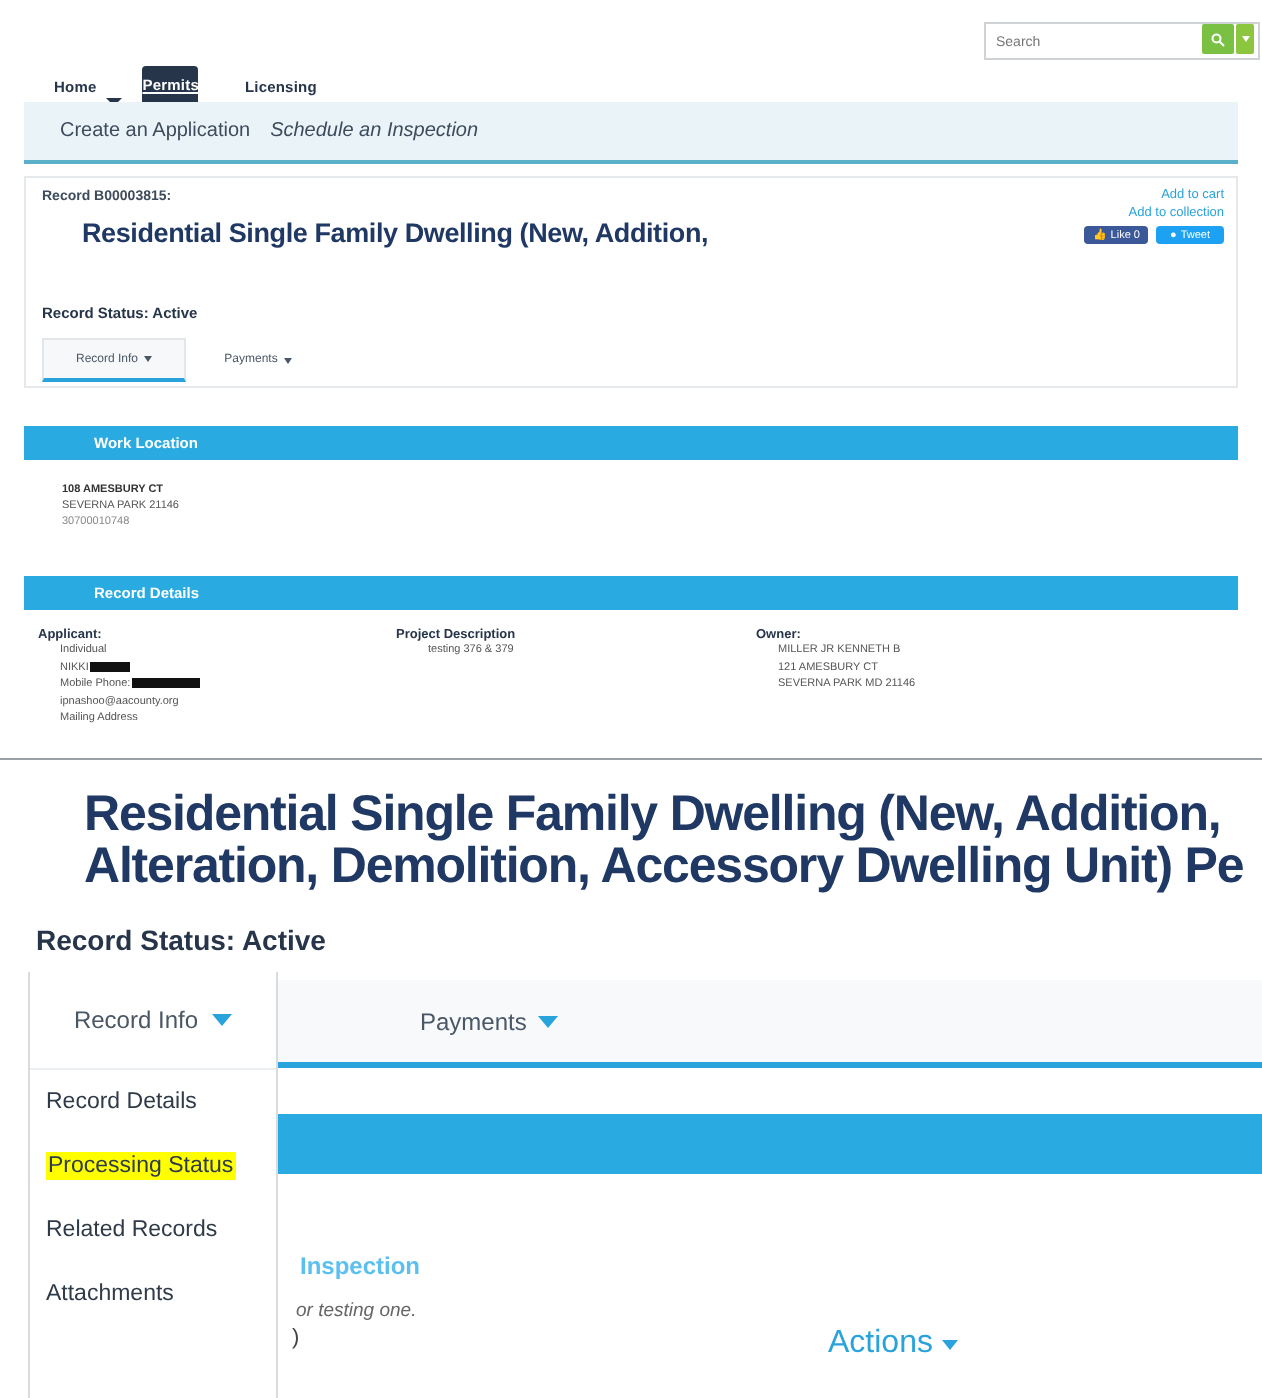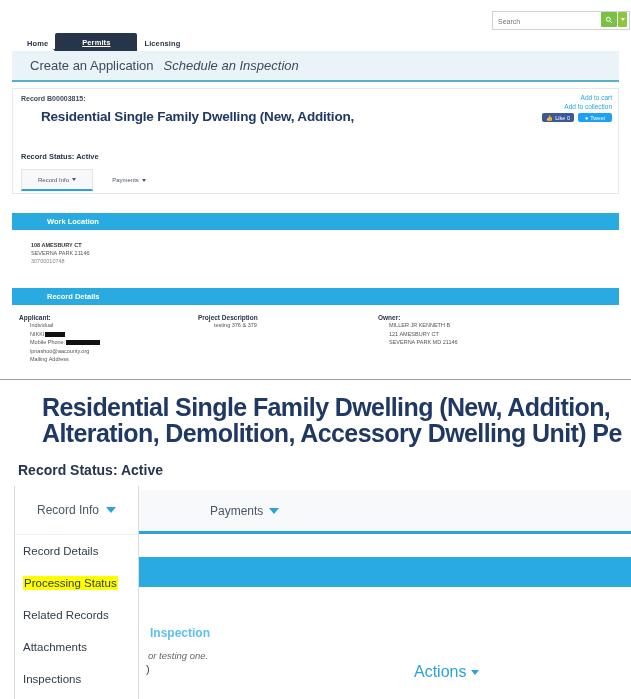--- a/index.html
+++ b/index.html
@@ -38,35 +38,35 @@
   .search-caret{
     width:9px;height:15px;background:#8cc63f;margin-right:2px;
     display:flex;align-items:center;justify-content:center;border-radius:1px;
   }
   .caret-dn{
     width:0;height:0;border-left:2.5px solid transparent;
     border-right:2.5px solid transparent;border-top:3px solid #fff;
   }
 
   
-  .navtabs{position:absolute;left:20px;top:33px;display:flex;align-items:flex-end;gap:0;}
+  .navtabs{position:absolute;left:20px;top:33px;display:flex;align-items:flex-end;gap:16px;}
   .navtab{
     font-size:7.5px;color:#27354a;padding:4px 7px 4px 7px;
     font-weight:600;letter-spacing:.1px;cursor:pointer;
   }
   .navtab.active{
-    background:#27354a;color:#ffffff;border-radius:2px 2px 0 0;padding:5px 27px;text-decoration:underline;
+    background:#27354a;color:#ffffff;border-radius:2px 2px 0 0;padding:5px 0;text-decoration:underline;
   }
   .nav-sub{
     position:absolute;left:12px;top:51px;width:607px;height:29px;
     background:#eaf4f8;border-bottom:2px solid #5bb0c9;
     display:flex;align-items:center;
   }
   .nav-sub-item{
-    font-size:13px;color:#3d4b5c;margin-left:18px;cursor:pointer;
+    font-size:10px;color:#3d4b5c;margin-left:18px;cursor:pointer;
   }
   .nav-sub-item + .nav-sub-item{margin-left:10px;font-style:italic;}
   .nav-notch{
     position:absolute;left:53px;top:49px;width:0;height:0;
     border-left:4px solid transparent;border-right:4px solid transparent;
     border-top:4px solid #27354a;
   }
 
   
   .record-card{
@@ -340,18 +340,15 @@
     </div>
     <div class="z-menu-item hl">
       <span>Processing Status</span>
     </div>
     <div class="z-menu-item">
       <span>Related Records</span>
     </div>
     <div class="z-menu-item">
       <span>Attachments</span>
     </div>
-    <div class="z-menu-item">
-      <span>Inspections</span>
-    </div>
 
   </div>
 </div>
 
 </body></html>

